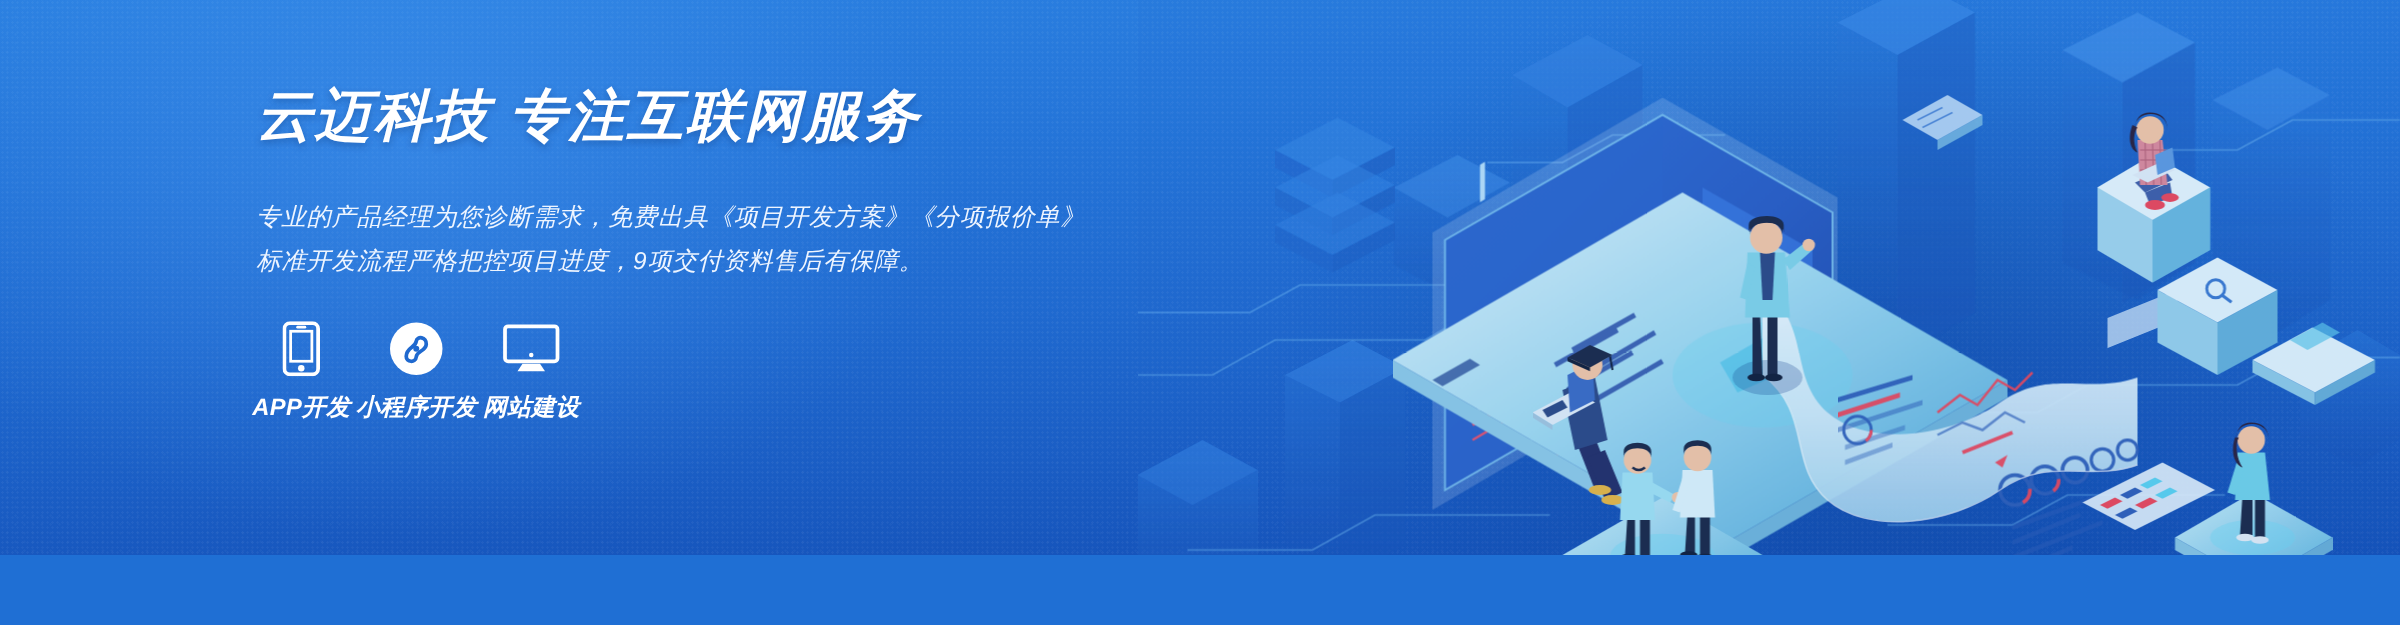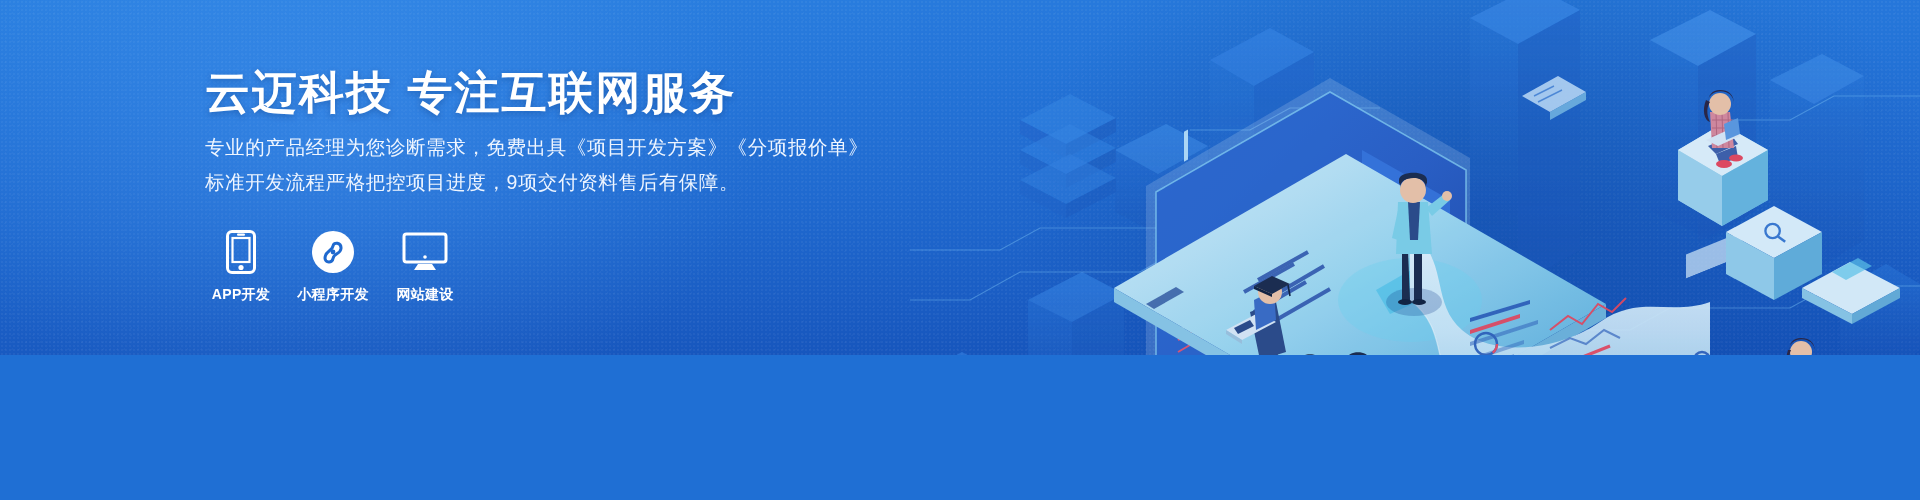--- a/index.html
+++ b/index.html
@@ -6,24 +6,25 @@
   * { margin:0; padding:0; box-sizing:border-box; }
   html,body { width:1920px; height:500px; overflow:hidden; }
   body {
     font-family:"Liberation Sans","DejaVu Sans",sans-serif;
     background:#1f6fd4;
   }
 
   #banner {
     position:relative;
     width:1920px;
-    height:355px;
+    height:444px;
     overflow:hidden;
     background:
       linear-gradient(178deg,#2a7fe0 0%, #2474d8 28%, #1f69cf 55%, #1a5dc4 78%, #1451b8 100%);
+    font-style: italic;
   }
 
   
   #texture{
     position:absolute; inset:0;
     background-image:
       radial-gradient(rgba(255,255,255,.045) 1px, transparent 1px),
       radial-gradient(rgba(255,255,255,.030) 1px, transparent 1px);
     background-size:4px 4px, 7px 7px;
     background-position:0 0, 2px 3px;
@@ -50,21 +51,21 @@
   #headline{
     font-size:45px;
     font-weight:bold;
     color:#ffffff;
     letter-spacing:2px;
     line-height:1.18;
     white-space:nowrap;
     text-shadow:0 2px 6px rgba(5,40,100,.30);
   }
   #subtitle{
-    margin-top:11px;
+    margin-top:38px;
     color:#eef5ff;
     font-size:19.5px;
     line-height:1.78;
     letter-spacing:.6px;
     white-space:nowrap;
   }
   #subtitle .sline{ display:block; }
 
   
   #services{
@@ -82,21 +83,21 @@
   }
   .svc .glyph{
     height:46px;
     display:flex;
     align-items:center;
     justify-content:center;
   }
   .svc .glyph svg{ display:block; }
   .svc .cap{
     margin-top:11px;
-    font-size:14px;
+    font-size:19px;
     color:#ffffff;
     font-weight:bold;
     white-space:nowrap;
     letter-spacing:.3px;
   }
 
   
   #art{
     position:absolute;
     right:0; top:0;

